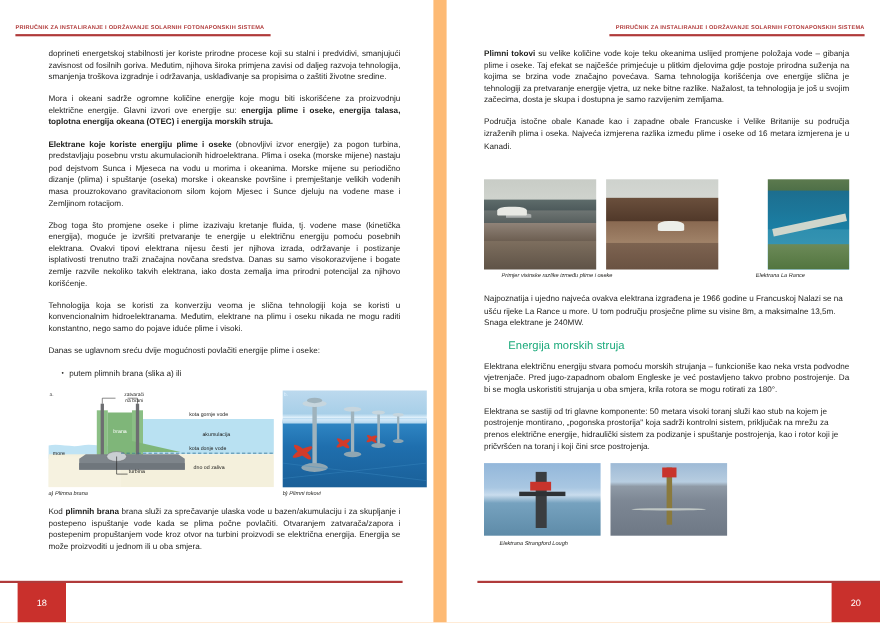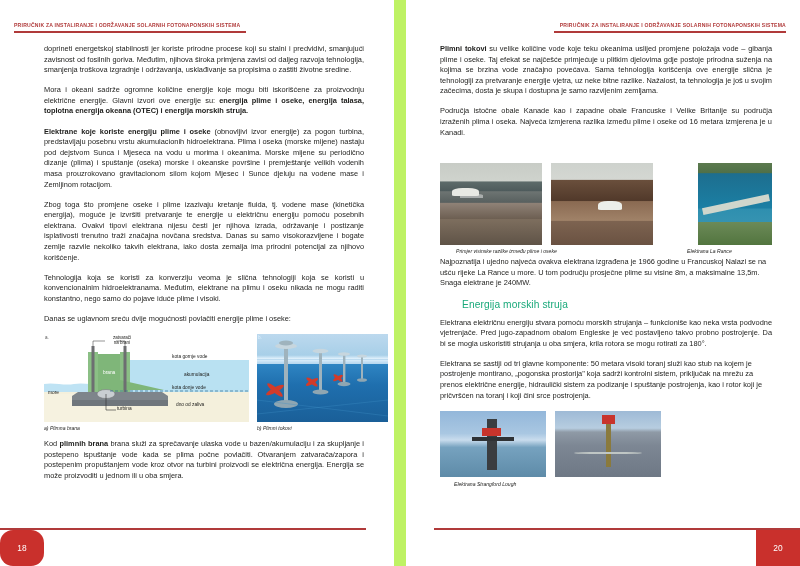--- a/index.html
+++ b/index.html
@@ -12,21 +12,21 @@
     height: 566px;
     overflow: hidden;
     font-family: "Liberation Sans", sans-serif;
     -webkit-font-smoothing: antialiased;
   }
   .spread {
     position: relative;
     width: 800px;
     height: 566px;
     display: flex;
-    background: #bef264;
+    background: #fdba74;
   }
   .page {
     position: relative;
     width: 394px;
     height: 566px;
     background: #ffffff;
     box-sizing: border-box;
     overflow: hidden;
   }
   .page-left { margin-right: 12px; }
@@ -265,21 +265,21 @@
     bottom: 0;
     width: 44px;
     height: 36px;
     background: #c9302c;
     color: #ffffff;
     font-size: 8.4px;
     display: flex;
     align-items: center;
     justify-content: center;
   }
-  .page-left .pagebadge { left: 0; border-radius: 13px; }
+  .page-left .pagebadge { left: 16px; }
   .page-right .pagebadge { right: 0; }
 </style>
 </head>
 <body>
 
 <div class="spread">
 
   <div class="page page-left">
 
     <div class="runhead">PRIRUČNIK ZA INSTALIRANJE I ODRŽAVANJE SOLARNIH FOTONAPONSKIH SISTEMA</div>
@@ -294,20 +294,21 @@
 
       <p class="body"><b>Elektrane koje koriste energiju plime i oseke</b><span> (obnovljivi izvor energije) za pogon turbina, predstavljaju posebnu vrstu akumulacionih hidroelektrana. Plima i oseka (morske mijene) nastaju pod dejstvom Sunca i Mjeseca na vodu u morima i okeanima. Morske mijene su periodično dizanje (plima) i spuštanje (oseka) morske i okeanske površine i premještanje velikih vodenih masa prouzrokovano gravitacionom silom kojom Mjesec i Sunce djeluju na vodene mase i Zemljinom rotacijom.</span></p>
 
       <p class="body">Zbog toga što promjene oseke i plime izazivaju kretanje fluida, tj. vodene mase (kinetička energija), moguće je izvršiti pretvaranje te energije u električnu energiju pomoću posebnih elektrana. Ovakvi tipovi elektrana nijesu česti jer njihova izrada, održavanje i postizanje isplativosti trenutno traži značajna novčana sredstva. Danas su samo visokorazvijene i bogate zemlje razvile nekoliko takvih elektrana, iako dosta zemalja ima prirodni potencijal za njihovo korišćenje.</p>
 
       <p class="body">Tehnologija koja se koristi za konverziju veoma je slična tehnologiji koja se koristi u konvencionalnim hidroelektranama. Međutim, elektrane na plimu i oseku nikada ne mogu raditi konstantno, nego samo do pojave iduće plime i visoki.</p>
 
       <p class="body noj">Danas se uglavnom sreću dvije mogućnosti povlačiti energije plime i oseke:</p>
 
       <ul class="bullets">
+        <li>putem plimnih brana (slika a) ili</li>
       </ul>
 
       <div class="figrow">
 
         <div class="figbox">
           <div class="diag-a">
             <svg width="205" height="88" viewBox="0 0 205 88">
 
               <rect x="0" y="0" width="205" height="88" fill="#ffffff"></rect>
 
@@ -433,21 +434,21 @@
       <div class="photo-row" style="margin-top:4px;">
         <div class="photo ph-tidal"></div>
         <div class="photo ph-lowtide"></div>
         <div class="photo ph-larance" style="margin-left:36px;"></div>
       </div>
       <div class="caprow">
         <span class="c1">Primjer visinske razlike između plime i oseke</span>
         <span class="c2">Elektrana La Rance</span>
       </div>
 
-      <p class="body noj" style="">Najpoznatija i ujedno najveća ovakva elektrana izgrađena je 1966 godine u Francuskoj Nalazi se na ušću rijeke La Rance u more. U tom području prosječne plime su visine 8m, a maksimalne 13,5m. Snaga elektrane je 240MW.</p>
+      <p class="body noj" style="margin-top:10px;">Najpoznatija i ujedno najveća ovakva elektrana izgrađena je 1966 godine u Francuskoj Nalazi se na ušću rijeke La Rance u more. U tom području prosječne plime su visine 8m, a maksimalne 13,5m. Snaga elektrane je 240MW.</p>
 
       <h2 class="section">Energija morskih struja</h2>
 
       <p class="body">Elektrana električnu energiju stvara pomoću morskih strujanja – funkcioniše kao neka vrsta podvodne vjetrenjače. Pred jugo-zapadnom obalom Engleske je već postavljeno takvo probno postrojenje. Da bi se mogla uskoristiti strujanja u oba smjera, krila rotora se mogu rotirati za 180°.</p>
 
       <p class="body noj">Elektrana se sastiji od tri glavne komponente: 50 metara visoki toranj služi kao stub na kojem je postrojenje montirano, „pogonska prostorija" koja sadrži kontrolni sistem, priključak na mrežu za prenos električne energije, hidraulički sistem za podizanje i spuštanje postrojenja, kao i rotor koji je pričvršćen na toranj i koji čini srce postrojenja.</p>
 
       <div class="photo-row" style="margin-top:6px;">
         <div class="photo ph-tower">
           <div class="tw-col"></div>

